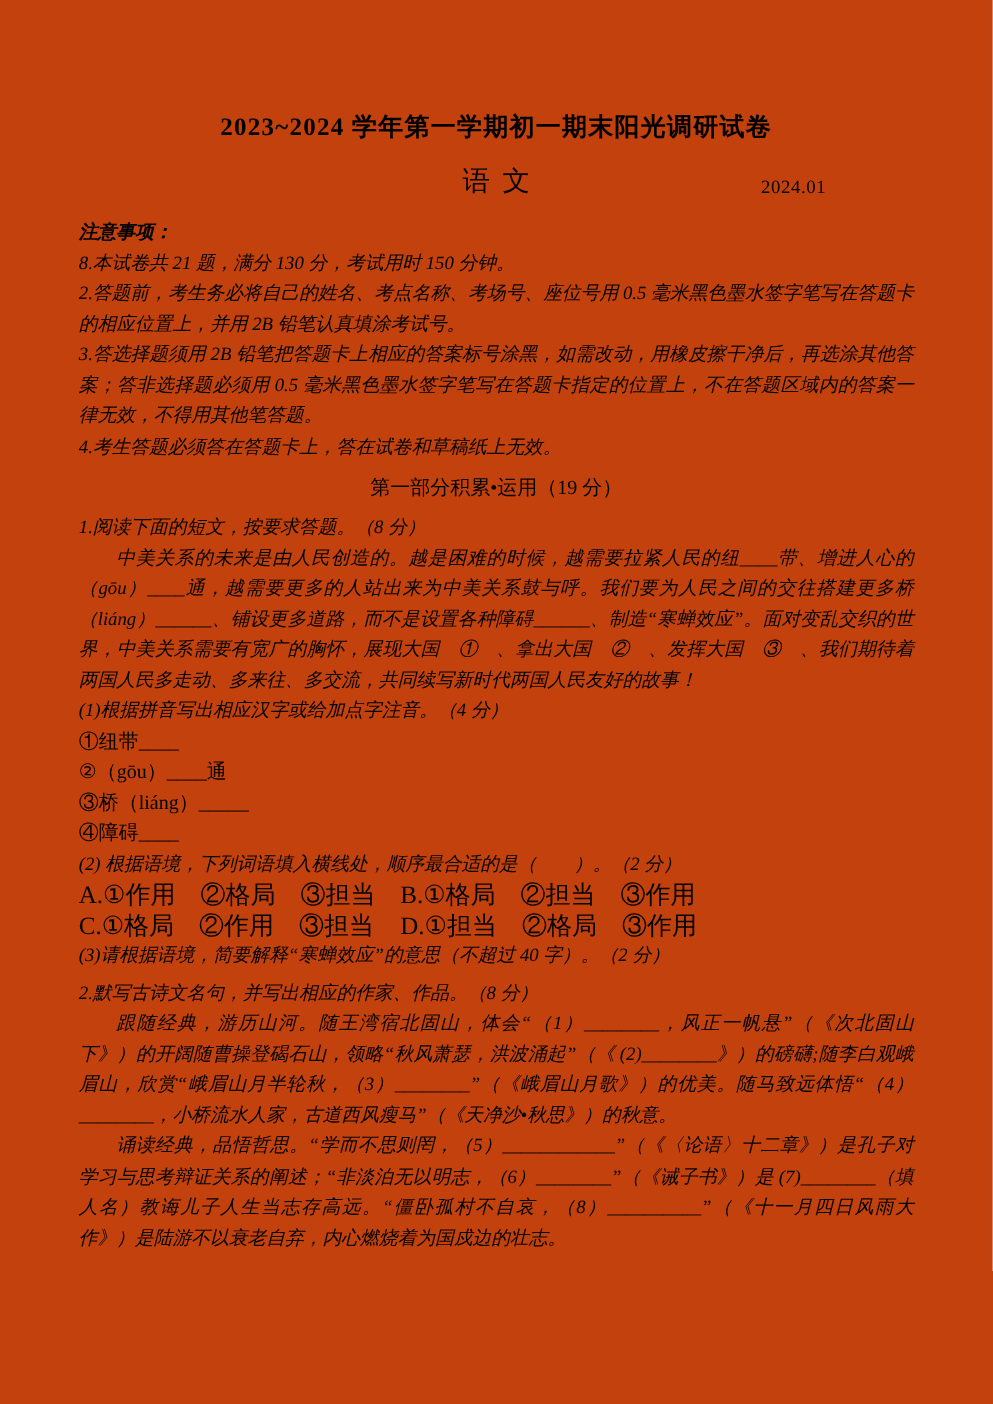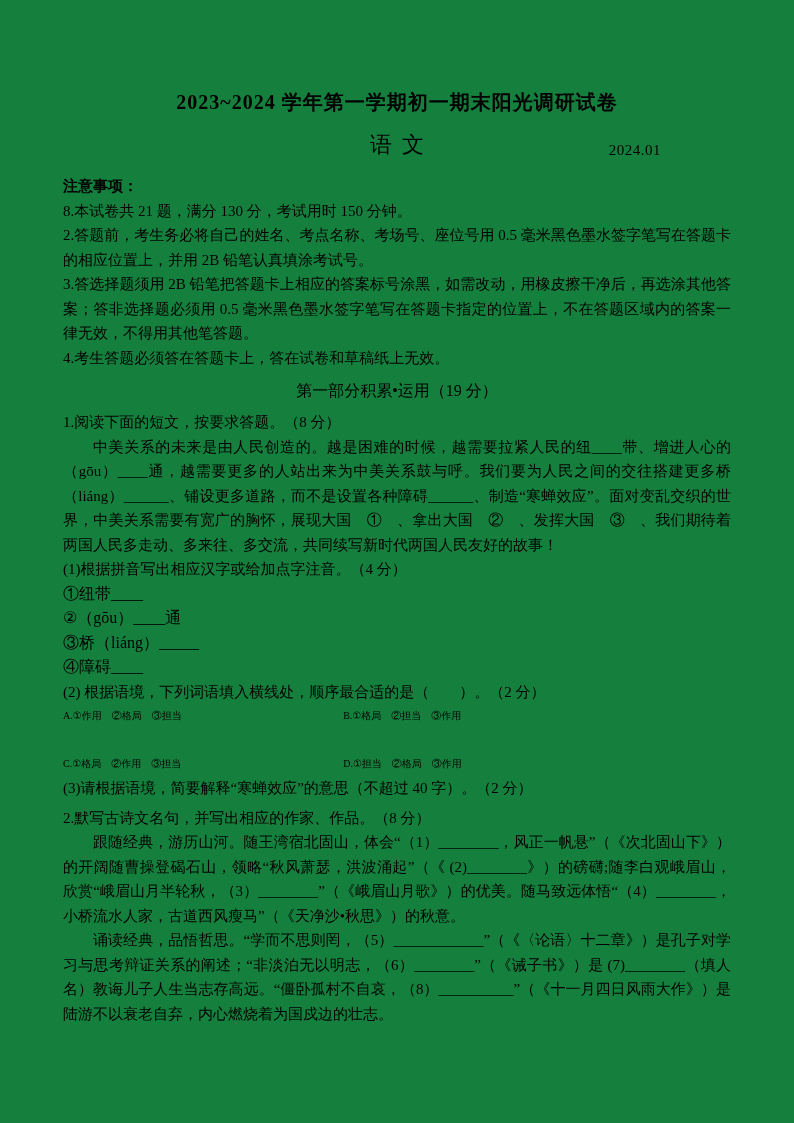--- a/index.html
+++ b/index.html
@@ -9,21 +9,21 @@
     height: 1123px;
     margin: 0 auto;
     color: #000;
     font-family: "Liberation Serif", "DejaVu Serif", serif;
     overflow: hidden;
   }
   .page {
     width: 794px;
     height: 1123px;
     padding: 90px 63px 0 63px;
-    background: #15803d;
+    background: #c2410c;
   }
   .title {
     text-align: center;
     font-size: 20px;
     font-weight: bold;
     letter-spacing: 1px;
     line-height: 1.2;
   }
   .subject-row {
     position: relative;
@@ -43,20 +43,21 @@
     right: 70px;
     bottom: 1px;
     font-size: 15px;
     font-weight: normal;
     letter-spacing: 0.5px;
   }
   .bodytext p {
     font-size: 15px;
     line-height: 24.5px;
     text-align: justify;
+    font-style: italic;
   }
   .notice-heading { font-weight: bold; }
   .section-heading {
     text-align: center;
     font-size: 16px;
     font-weight: normal;
     margin: 9px 0 7px 0;
     line-height: 24px;
   }
   .indent { text-indent: 2em; }
@@ -66,23 +67,22 @@
     font-size: 16px;
     line-height: 24.5px;
     flex-direction: column;
   }
   .pinyin-row span:nth-child(1) { width: 112px; }
   .pinyin-row span:nth-child(2) { width: 146px; }
   .pinyin-row span:nth-child(3) { width: 150px; }
   .options {
     display: grid;
     grid-template-columns: 38.5% 61.5%;
-    font-size: 10px;
+    font-size: 20px;
     line-height: 24.5px;
-    gap: 23px;
   }
   .q3 { margin-top: 9px; }
 </style>
 </head>
 <body>
 
 <div class="page">
 
   <h1 class="title">2023~2024 学年第一学期初一期末阳光调研试卷</h1>
 

